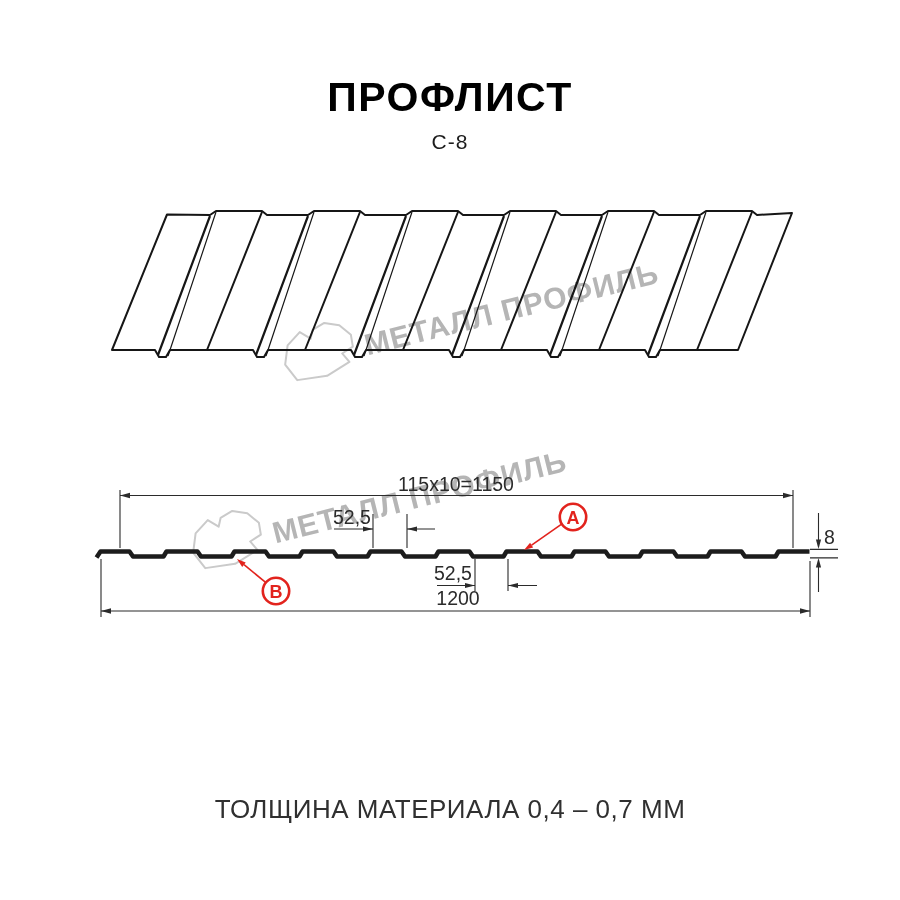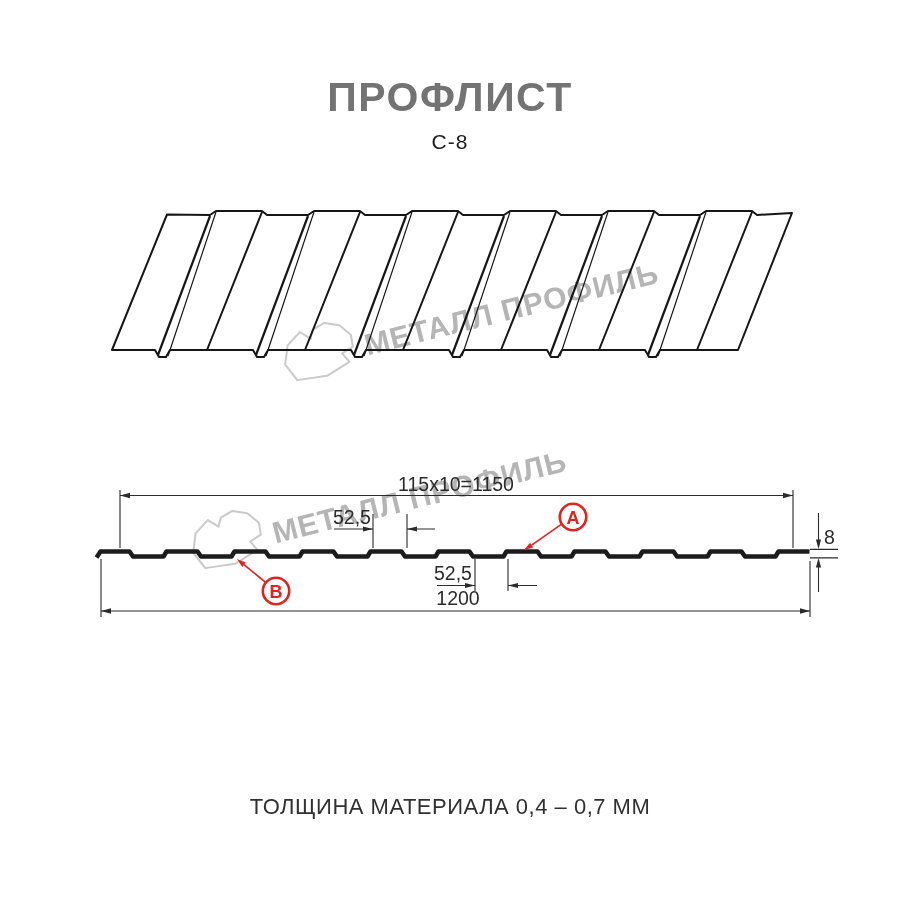--- a/index.html
+++ b/index.html
@@ -1,22 +1,22 @@
 <!DOCTYPE html>
 <html><head>
 <meta charset="utf-8">
 <style>
   html,body{margin:0;padding:0;background:#fff;}
   #stage{position:relative;width:900px;height:900px;background:#fff;overflow:hidden;
          font-family:"Liberation Sans",sans-serif;}
   .hdr{position:absolute;left:0;right:0;text-align:center;}
-  #title{top:74px;font-size:41px;font-weight:800;letter-spacing:1.5px;color:#737373;}
+  #title{top:74px;font-size:41px;font-weight:800;letter-spacing:1.5px;color:#000000;}
   #subtitle{top:130px;font-size:21px;font-weight:400;letter-spacing:1px;color:#1c1c1c;}
   #footer-note{position:absolute;left:0;right:0;top:794px;text-align:center;
-         font-size:22px;font-weight:500;letter-spacing:.5px;color:#303030;}
+         font-size:26px;font-weight:500;letter-spacing:.5px;color:#303030;}
   svg{position:absolute;left:0;top:0;}
   svg text{font-family:"Liberation Sans",sans-serif;}
   .dimtxt{font-size:19.5px;fill:#2b2b2b;}
   .wmtxt{font-size:30px;font-weight:700;letter-spacing:1px;}
 </style>
 </head>
 <body>
 
 <div id="stage">
 

